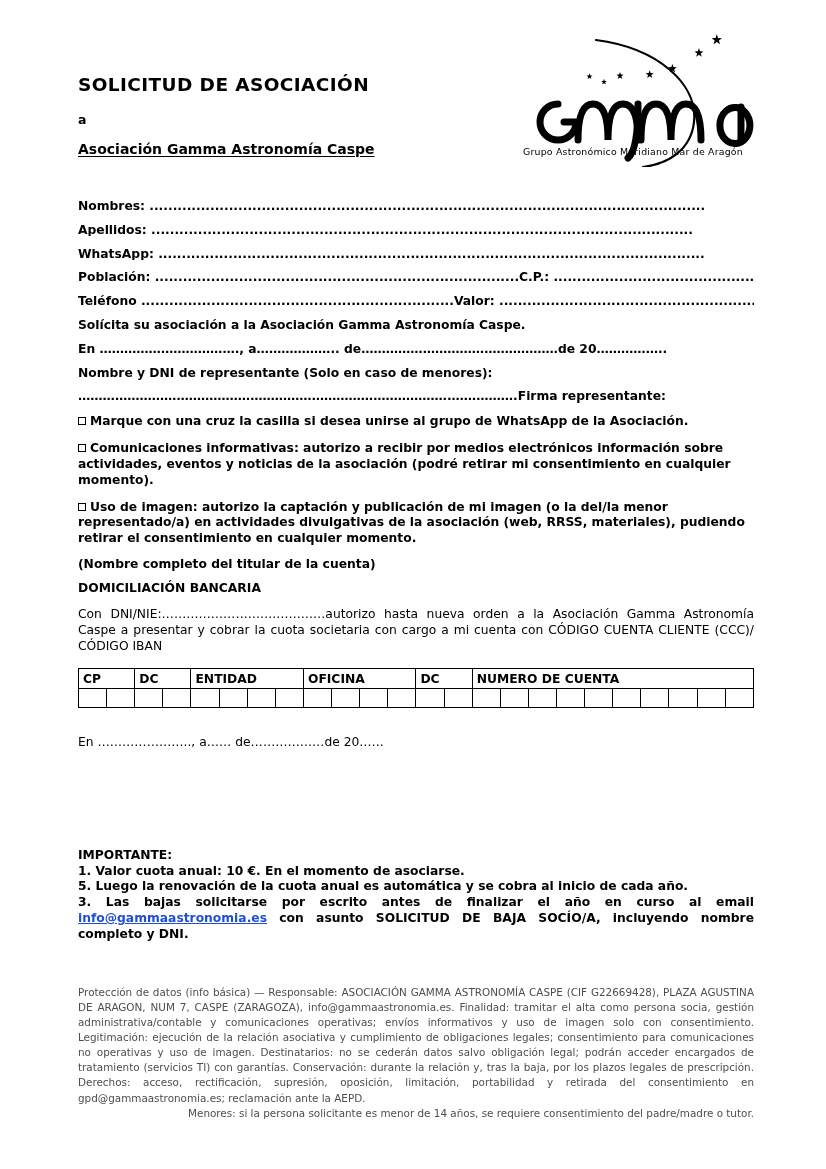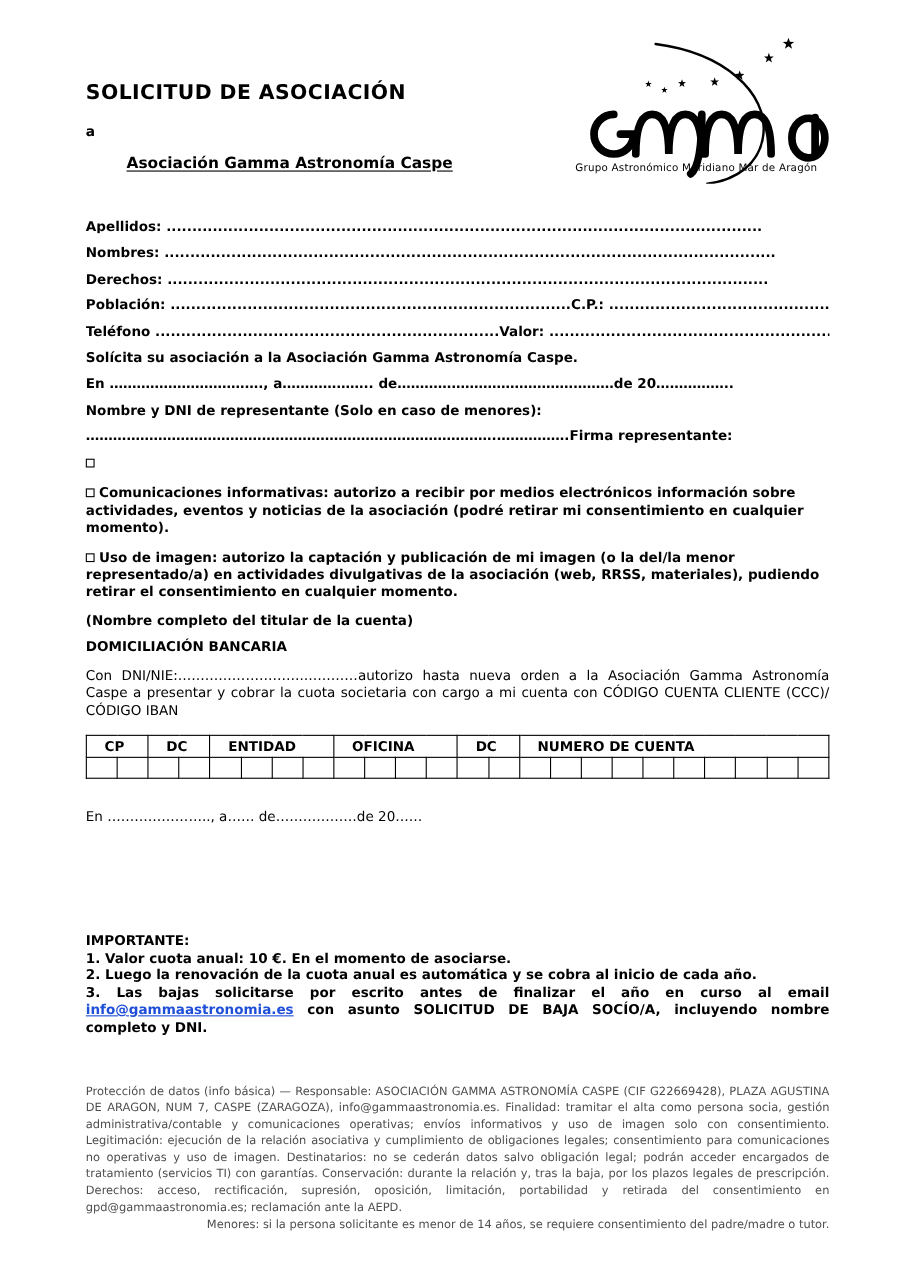--- a/index.html
+++ b/index.html
@@ -48,21 +48,20 @@
     font-weight: bold;
   }
   .assoc-name {
     position: absolute;
     left: 78px;
     top: 141px;
     font-size: 14px;
     font-weight: bold;
     text-decoration: underline;
     text-underline-offset: 2px;
-    margin-left: 37px;
   }
 
   
   .form-body {
     position: absolute;
     left: 78px;
     top: 200px;
     width: 676px;
     font-size: 12.3px;
     font-weight: bold;
@@ -118,21 +117,21 @@
     table-layout: fixed;
   }
   table.iban td {
     border: 1px solid #000;
     height: 18px;
     padding: 0;
   }
   table.iban td.hdr {
     font-size: 12.3px;
     font-weight: bold;
-    padding-left: 16px;
+    padding-left: 4px;
     height: 19px;
     white-space: nowrap;
   }
 
   .en-line {
     margin-top: 28px;
     font-size: 12.3px;
     font-weight: normal;
   }
 
@@ -202,42 +201,42 @@
     </svg>
   </div>
 
   <div class="title">SOLICITUD DE ASOCIACIÓN</div>
   <div class="subtitle-a">a</div>
   <div class="assoc-name">Asociación Gamma Astronomía Caspe</div>
 
   <div class="form-body">
 
     <div class="fld">
+      <span>Nombres:</span><span class="dots"> .......................................................................................................................</span>
+    </div>
+    <div class="fld">
       <span>Apellidos:</span><span class="dots"> ....................................................................................................................</span>
     </div>
     <div class="fld">
-      <span>Nombres:</span><span class="dots"> .......................................................................................................................</span>
-    </div>
-    <div class="fld">
-      <span>Derechos:</span><span class="dots"> .....................................................................................................................</span>
+      <span>WhatsApp:</span><span class="dots"> .....................................................................................................................</span>
     </div>
     <div class="fld">
       <span>Población:</span><span class="dots"> ..............................................................................</span><span>C.P.:</span><span class="dots"> .................................................</span>
     </div>
     <div class="fld">
       <span>Teléfono</span><span class="dots"> ...................................................................</span><span>Valor:</span><span class="dots"> ...........................................................</span>
     </div>
 
     <div class="para">Solícita su asociación a la Asociación Gamma Astronomía Caspe.</div>
     <div class="para">En ……………………………., a……………….. de…………………………………………de 20……………..</div>
     <div class="para">Nombre y DNI de representante (Solo en caso de menores):</div>
     <div class="para">……………………………………………………………………………….…………….Firma representante:</div>
 
     <div class="chk-line">
-      <span class="box"></span>
+      <span class="box"></span><span>Marque con una cruz la casilla si desea unirse al grupo de WhatsApp de la Asociación.</span>
     </div>
 
     <div class="chk-line">
       <span class="box"></span><span>Comunicaciones informativas: autorizo a recibir por medios electrónicos información sobre actividades, eventos y noticias de la asociación (podré retirar mi consentimiento en cualquier momento).</span>
     </div>
 
     <div class="chk-line">
       <span class="box"></span><span>Uso de imagen: autorizo la captación y publicación de mi imagen (o la del/la menor representado/a) en actividades divulgativas de la asociación (web, RRSS, materiales), pudiendo retirar el consentimiento en cualquier momento.</span>
     </div>
 
@@ -311,21 +310,21 @@
       </tbody>
         </table>
     </div>
 
     <div class="en-line">En ………………….., a…… de………………de 20……</div>
   </div>
 
   <div class="importante">
     <div>IMPORTANTE:</div>
     <div>1. Valor cuota anual: 10 €. En el momento de asociarse.</div>
-    <div>2. Luego la renovación de la cuota anual es automática y se cobra al inicio de cada año.</div>
+    <div>5. Luego la renovación de la cuota anual es automática y se cobra al inicio de cada año.</div>
     <div class="imp-just"><span>3. Las bajas solicitarse por escrito antes de finalizar el año en curso al email </span><span class="mail-link">info@gammaastronomia.es</span><span> con asunto SOLICITUD DE BAJA SOCÍO/A, incluyendo nombre completo y DNI.</span></div>
   </div>
 
   <div class="legal">
     <div>Protección de datos (info básica) — Responsable: ASOCIACIÓN GAMMA ASTRONOMÍA CASPE (CIF G22669428), PLAZA AGUSTINA DE ARAGON, NUM 7, CASPE (ZARAGOZA), info@gammaastronomia.es. Finalidad: tramitar el alta como persona socia, gestión administrativa/contable y comunicaciones operativas; envíos informativos y uso de imagen solo con consentimiento. Legitimación: ejecución de la relación asociativa y cumplimiento de obligaciones legales; consentimiento para comunicaciones no operativas y uso de imagen. Destinatarios: no se cederán datos salvo obligación legal; podrán acceder encargados de tratamiento (servicios TI) con garantías. Conservación: durante la relación y, tras la baja, por los plazos legales de prescripción. Derechos: acceso, rectificación, supresión, oposición, limitación, portabilidad y retirada del consentimiento en gpd@gammaastronomia.es; reclamación ante la AEPD.</div>
     <div class="last">Menores: si la persona solicitante es menor de 14 años, se requiere consentimiento del padre/madre o tutor.</div>
   </div>
 
 </div>
 

